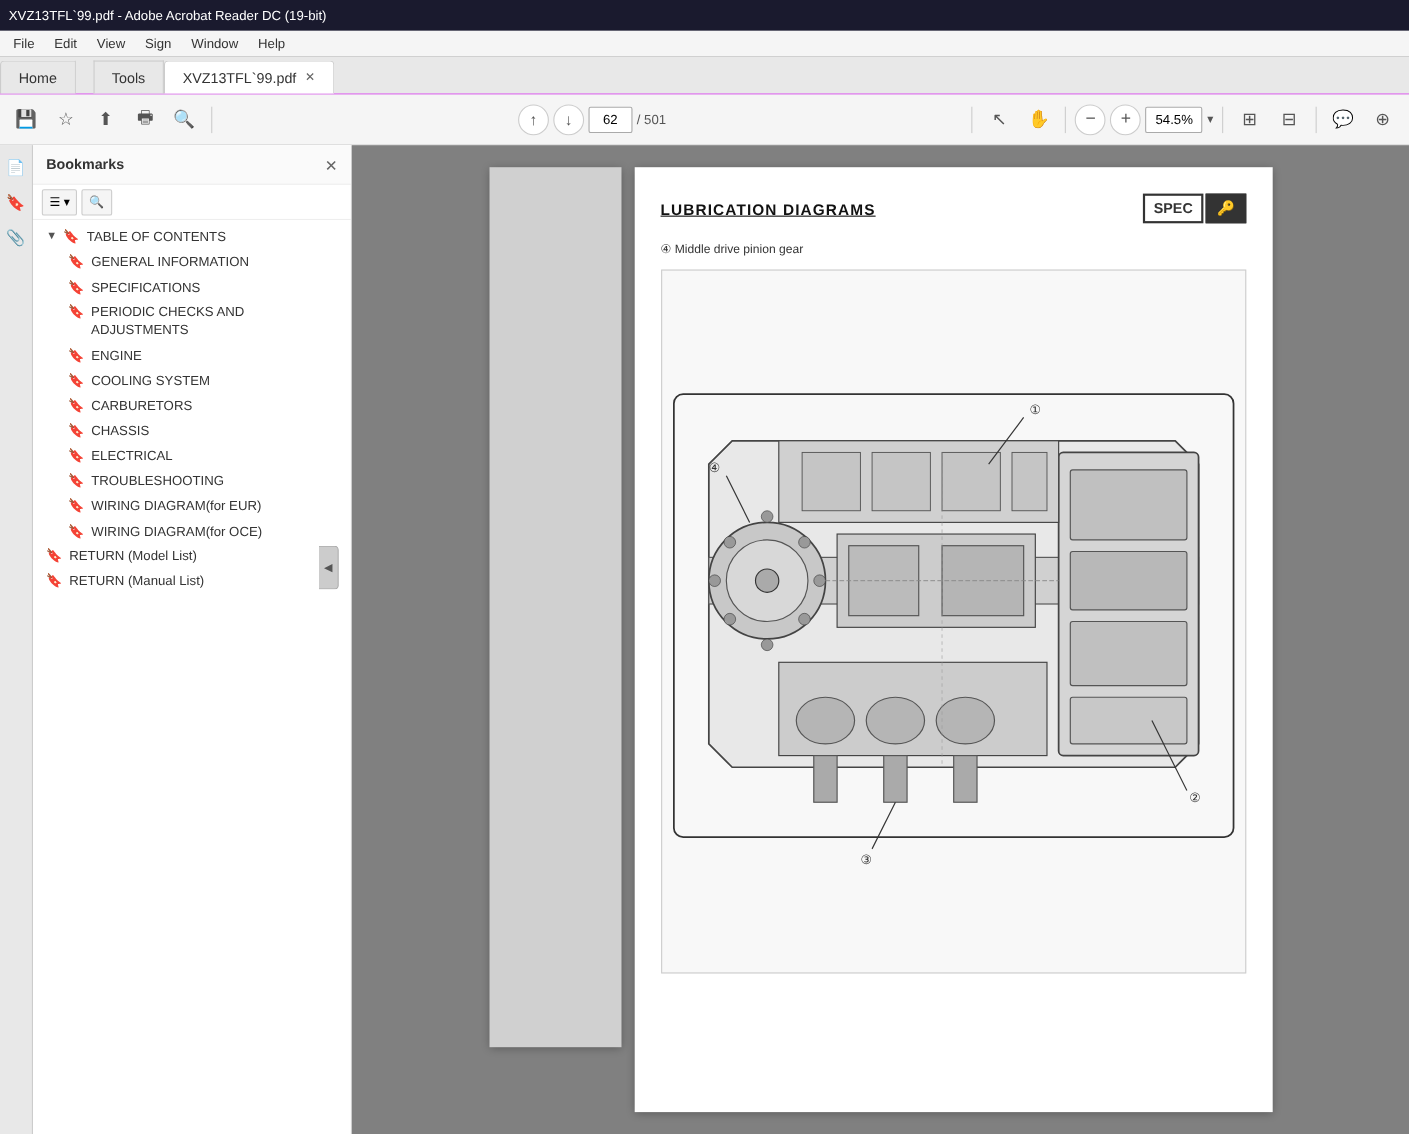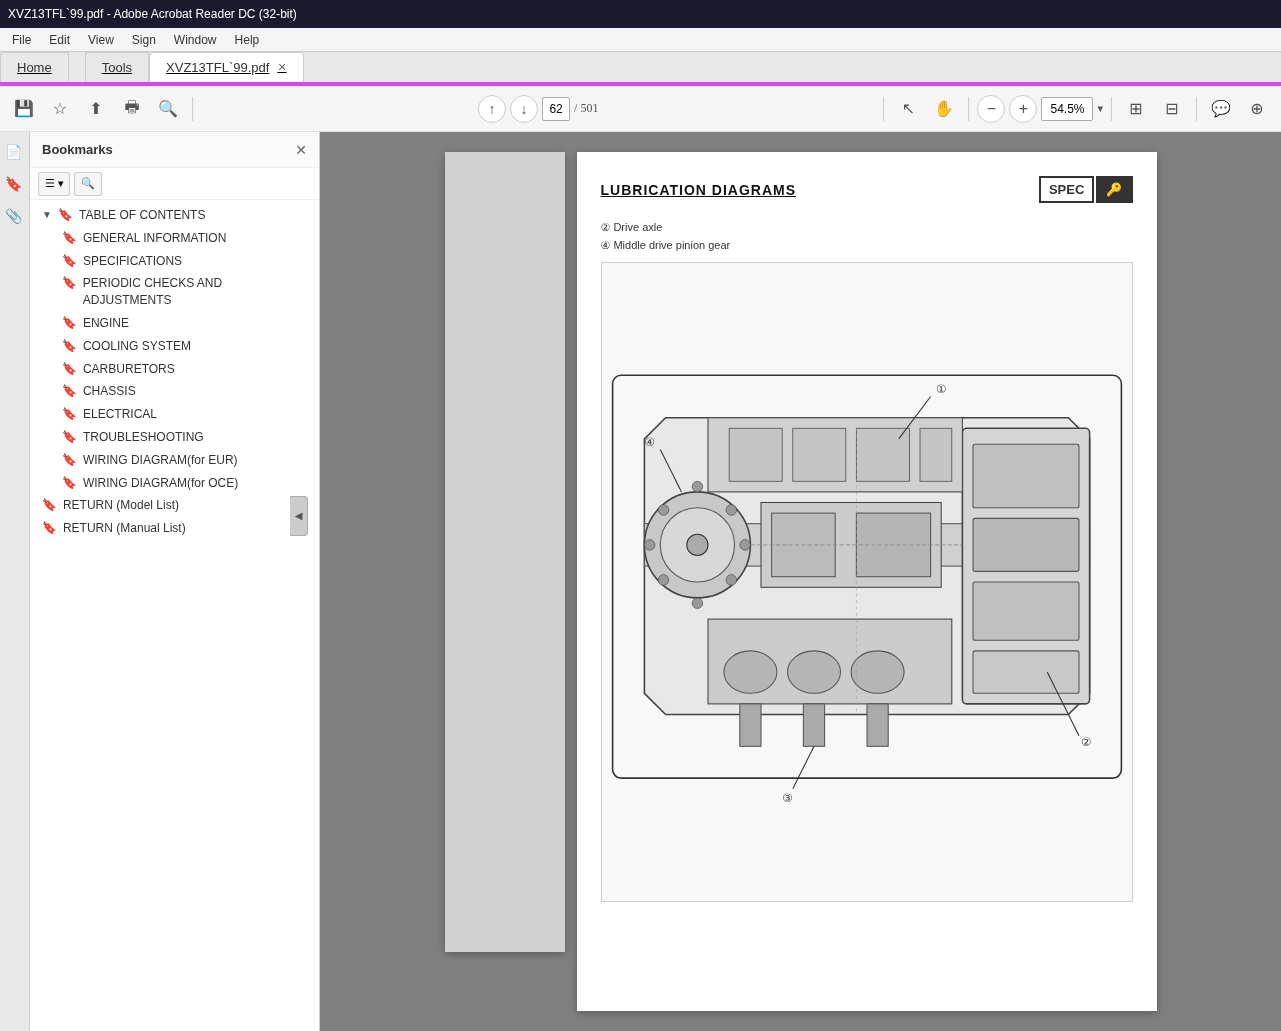--- a/index.html
+++ b/index.html
@@ -30,24 +30,23 @@
       padding: 2px 8px;
       cursor: pointer;
       font-size: 12px;
       color: #333;
     }
 
     
     .tab-bar {
       height: 34px;
       background: #e8e8e8;
-      border-bottom: 4px solid #d946ef;
-      display: flex;
-      align-items: flex-start;
-      text-decoration: underline;
+      border-bottom: 1px solid #d946ef;
+      display: flex;
+      align-items: flex-end;
     }
     .tab {
       height: 30px;
       padding: 0 16px;
       display: flex;
       align-items: center;
       font-size: 13px;
       cursor: pointer;
       border: 1px solid #ccc;
       border-bottom: none;
@@ -112,28 +111,28 @@
       background: #fff;
       border-radius: 50%;
       display: flex;
       align-items: center;
       justify-content: center;
       cursor: pointer;
       font-size: 14px;
       color: #555;
     }
     .page-input {
-      width: 28px;
+      width: 40px;
       height: 24px;
       border: 1px solid #aaa;
       text-align: center;
       font-size: 12px;
       border-radius: 2px;
     }
-    .page-total { font-size: 12px; color: #555; font-family: Liberation Serif, serif; }
+    .page-total { font-size: 12px; color: #555; }
     .zoom-area {
       display: flex;
       align-items: center;
       gap: 4px;
     }
     .zoom-input {
       width: 52px;
       height: 24px;
       border: 1px solid #aaa;
       text-align: center;
@@ -372,21 +371,21 @@
     
     .engine-svg {
       width: 100%;
       height: 100%;
     }
   </style>
 </head>
 <body>
 
 <div class="title-bar">
-  <span>XVZ13TFL`99.pdf - Adobe Acrobat Reader DC (32-bit)</span>
+  <span>XVZ13TFL`99.pdf - Adobe Acrobat Reader DC (19-bit)</span>
 </div>
 
 <div class="menu-bar">
   <span class="menu-item">File</span>
   <span class="menu-item">Edit</span>
   <span class="menu-item">View</span>
   <span class="menu-item">Sign</span>
   <span class="menu-item">Window</span>
   <span class="menu-item">Help</span>
 </div>
@@ -526,21 +525,20 @@
 
       <div class="lubrication-header">
         <span class="lubrication-title">LUBRICATION DIAGRAMS</span>
         <div class="spec-badge">
           <div class="spec-box">SPEC</div>
           <div class="key-box">🔑</div>
         </div>
       </div>
 
       <div class="diagram-labels">
-        <div>② Drive axle</div>
         <div>④ Middle drive pinion gear</div>
       </div>
 
       <div class="diagram-container">
         <svg class="engine-svg" viewBox="0 0 500 550" xmlns="http://www.w3.org/2000/svg">
 
           <rect x="10" y="80" width="480" height="380" rx="8" ry="8" fill="none" stroke="#333" stroke-width="1.5"></rect>
 
           <path d="M60,120 L440,120 L460,140 L460,380 L440,400 L60,400 L40,380 L40,140 Z" fill="#e8e8e8" stroke="#444" stroke-width="1.5"></path>
 

